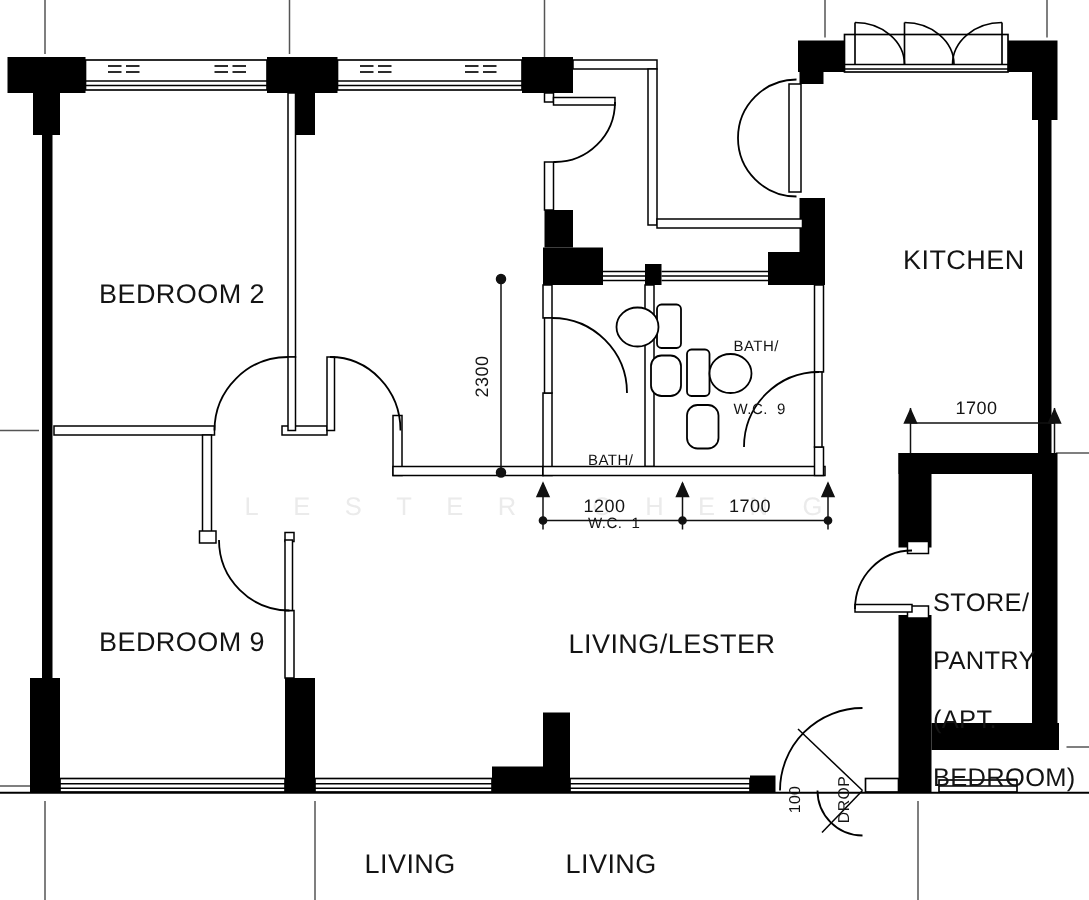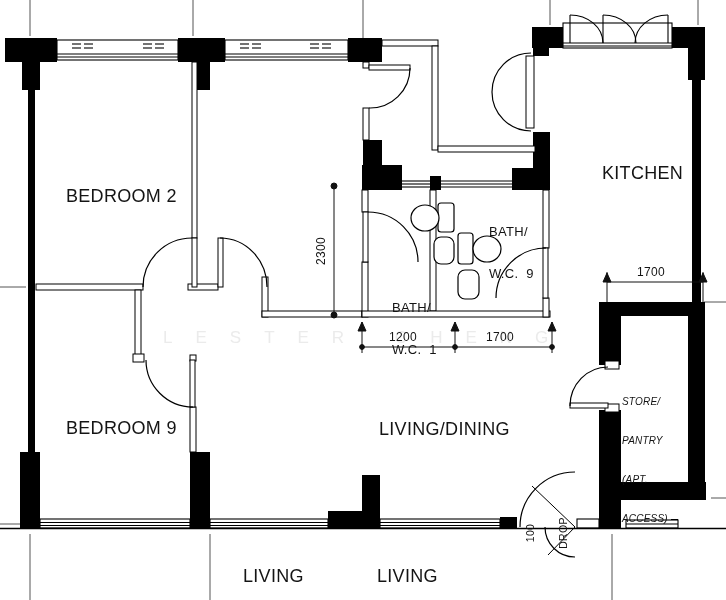--- a/index.html
+++ b/index.html
@@ -3,22 +3,22 @@
 <meta charset="utf-8">
 <style>
   html,body{margin:0;padding:0;background:#fff;}
   #plan{position:relative;width:726px;height:600px;background:#fff;overflow:hidden;
         font-family:"Liberation Sans",sans-serif;color:#111;}
   #plan svg{position:absolute;left:0;top:0;z-index:1;}
   .wm{position:absolute;z-index:0;left:163px;top:328px;font-size:17px;letter-spacing:23px;
       color:#ebebeb;white-space:pre;z-index:0;}
   .lbl{position:absolute;z-index:2;font-size:18px;letter-spacing:.3px;white-space:pre;color:#141414;}
   .ml{line-height:15px;}
-  .bath{font-size:13px;line-height:14px;}
-  .store{font-size:10px;line-height:13px;letter-spacing:.2px;font-style:italic;}
+  .bath{font-size:10px;line-height:14px;}
+  .store{font-size:17px;line-height:13px;letter-spacing:.2px;}
   .dim{font-size:12px;letter-spacing:.3px;}
   .rot{transform:rotate(-90deg);transform-origin:center;text-align:center;}
   .drop{font-size:10.5px;line-height:11px;text-align:center;}
 </style>
 </head>
 <body>
 
 <div id="plan">
 
   <div class="wm">LESTER CHENG</div>
@@ -229,27 +229,27 @@
     <div>W.C.  9</div>
   </div>
 
   <div class="lbl bath" style="left:392px;top:273px">
     <div>BATH/</div>
     <div>W.C.  1</div>
   </div>
 
   <div class="lbl" style="left:66px;top:418px">BEDROOM 9</div>
 
-  <div class="lbl" style="left:379px;top:419px">LIVING/DINING</div>
+  <div class="lbl" style="left:379px;top:419px">LIVING/LESTER</div>
 
   <div class="lbl store" style="left:622px;top:369px">
     <div>STORE/</div>
     <div>PANTRY</div>
     <div>(APT.</div>
-    <div>ACCESS)</div>
+    <div>BEDROOM)</div>
   </div>
 
   <div class="lbl" style="left:243px;top:566px">LIVING</div>
   <div class="lbl" style="left:377px;top:566px">LIVING</div>
 
   <div class="lbl dim rot" style="left:301px;top:244px;width:40px">2300</div>
   <div class="lbl dim" style="left:389px;top:330px">1200</div>
   <div class="lbl dim" style="left:486px;top:330px">1700</div>
   <div class="lbl dim" style="left:637px;top:265px">1700</div>
 

